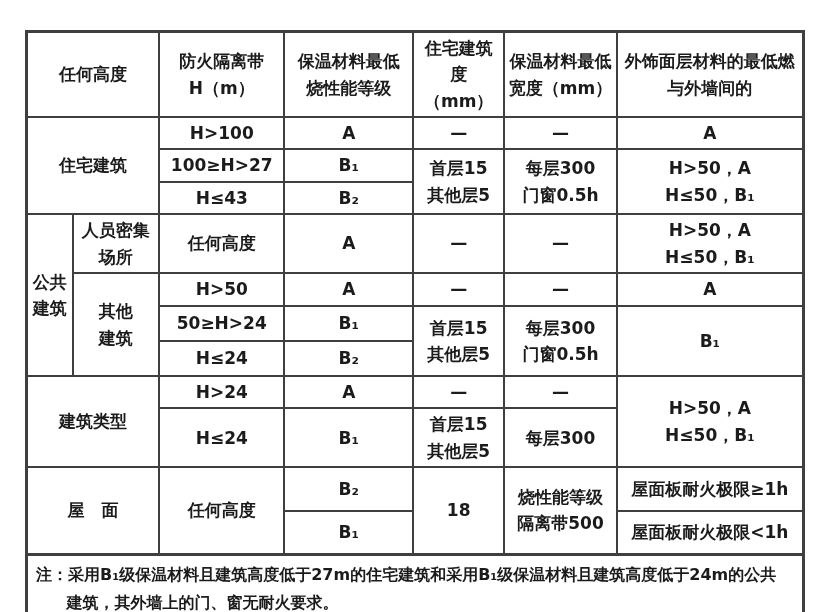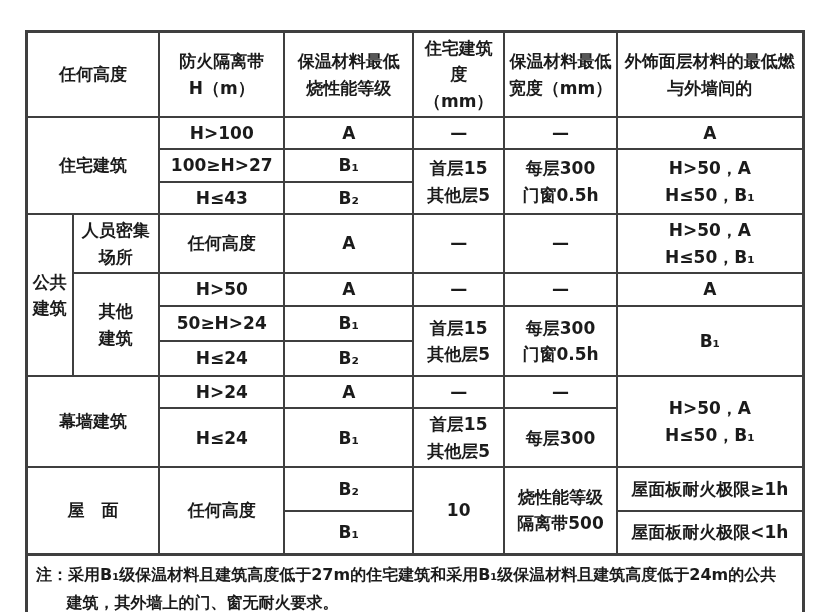--- a/index.html
+++ b/index.html
@@ -142,41 +142,41 @@
         <td rowspan="2">每层300
 门窗0.5h</td>
         <td rowspan="2">B₁</td>
       </tr>
       <tr class="rh35">
         <td>H≤24</td>
         <td>B₂</td>
       </tr>
 
       <tr class="rh30">
-        <td colspan="2" rowspan="2">幕墙建筑</td>
+        <td colspan="2" rowspan="2">建筑类型</td>
         <td>H&gt;24</td>
         <td>A</td>
         <td>—</td>
         <td>—</td>
         <td rowspan="2">H&gt;50，A
 H≤50，B₁</td>
       </tr>
       <tr class="rh53">
         <td>H≤24</td>
         <td>B₁</td>
         <td>首层15
 其他层5</td>
         <td>每层300</td>
       </tr>
 
       <tr class="rh44">
         <td colspan="2" rowspan="2">屋　面</td>
         <td rowspan="2">任何高度</td>
         <td>B₂</td>
-        <td rowspan="2">10</td>
+        <td rowspan="2">18</td>
         <td rowspan="2">烧性能等级
 隔离带500</td>
         <td>屋面板耐火极限≥1h</td>
       </tr>
       <tr class="rh43">
         <td>B₁</td>
         <td>屋面板耐火极限&lt;1h</td>
       </tr>
     </tbody>
   </table>

